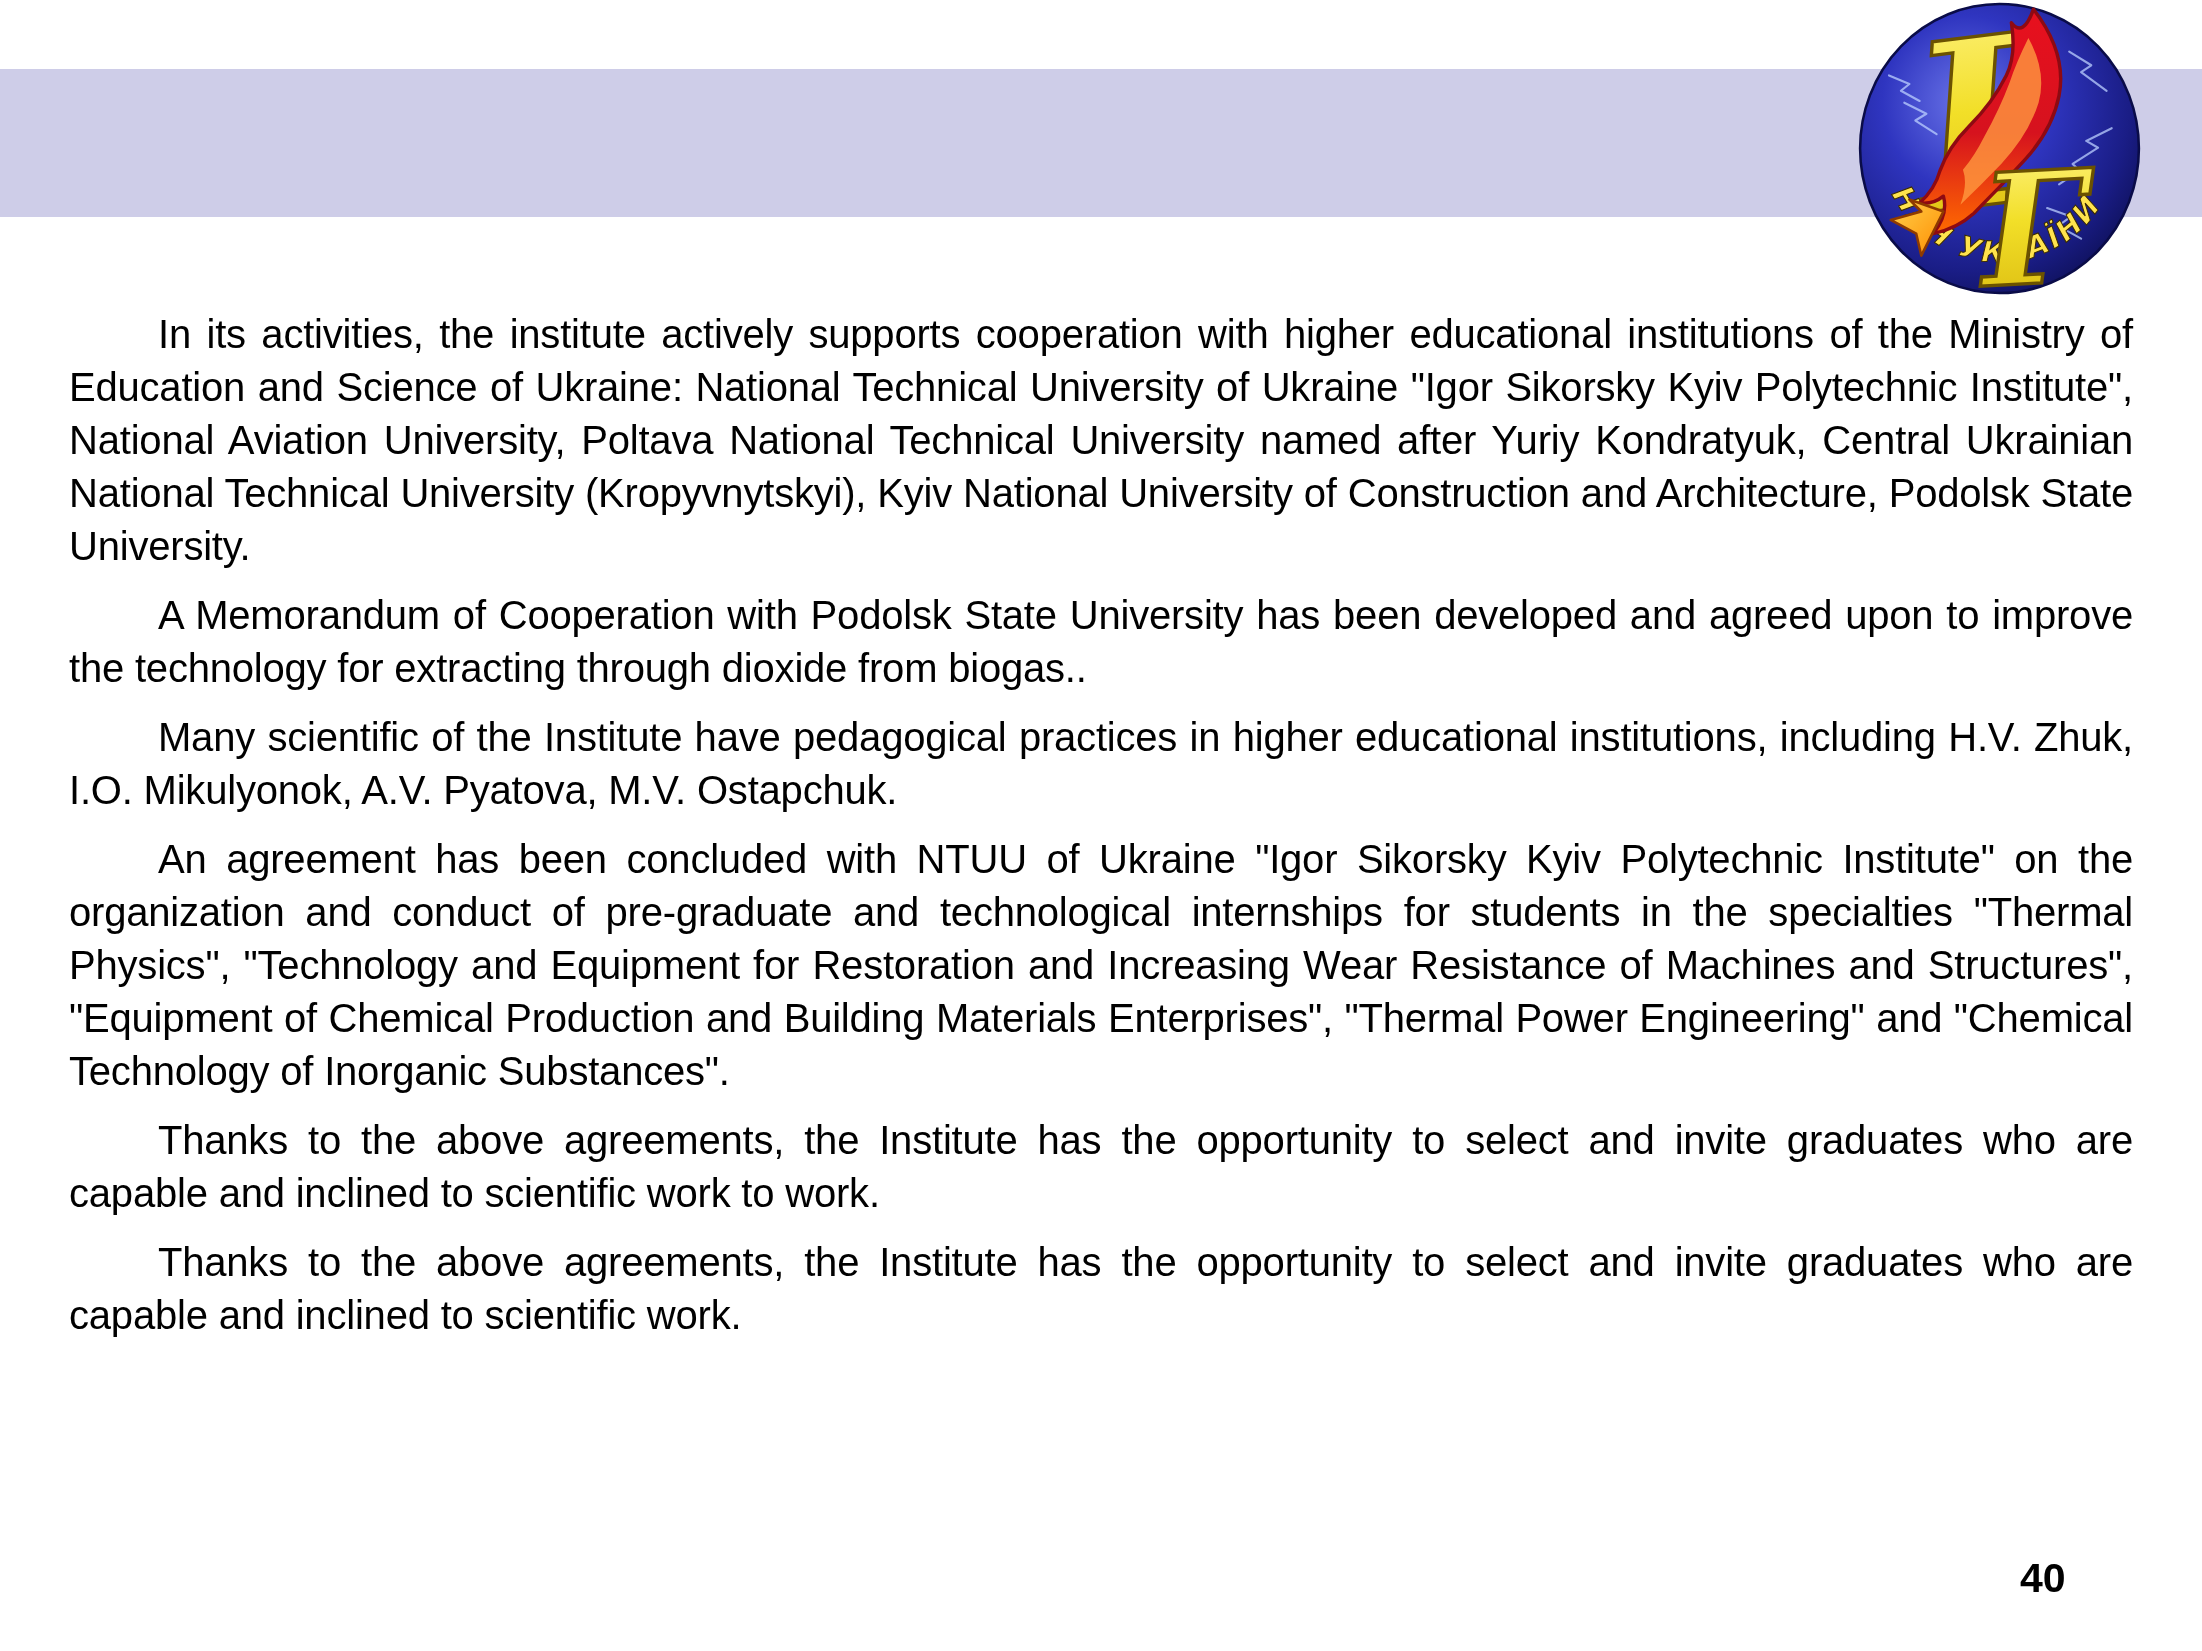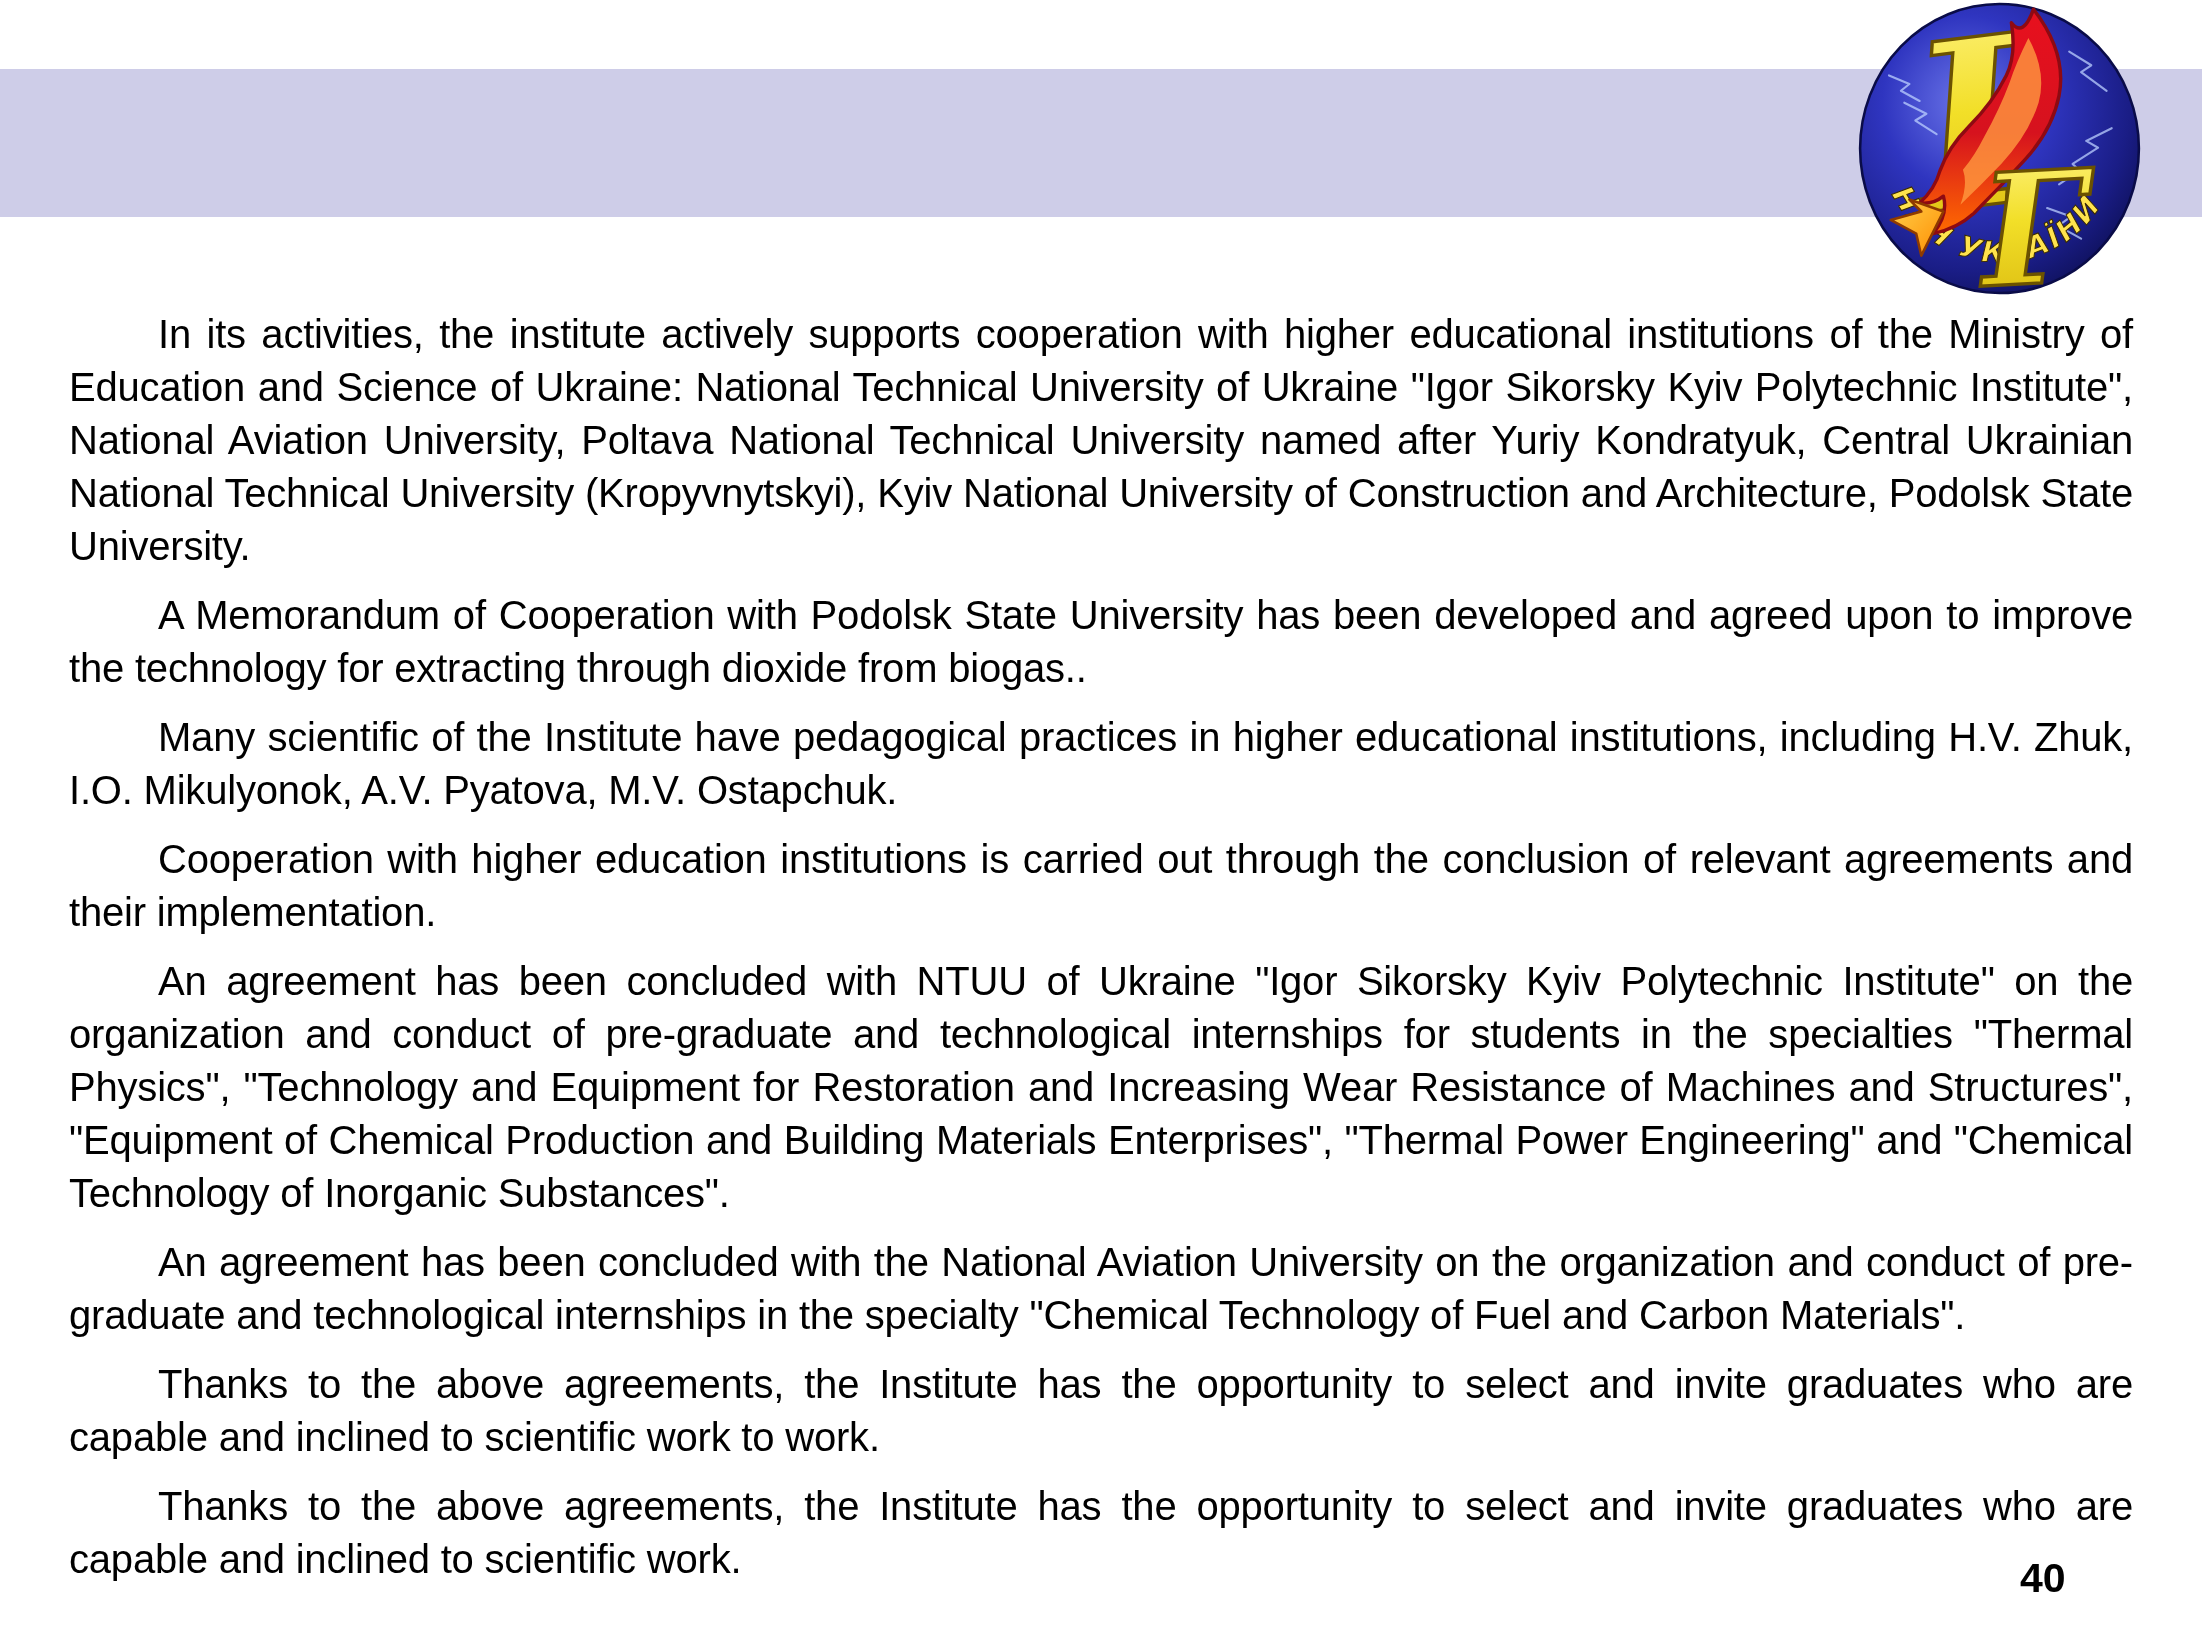--- a/index.html
+++ b/index.html
@@ -105,21 +105,19 @@
     <path d="M 42,256 L 78,246 L 64,232 L 104,246 L 96,262 L 78,298 L 72,272 Z" fill="url(#gArrow)" stroke="#8e3a00" stroke-width="3" stroke-linejoin="round"></path>
 
     <text x="148" y="330" font-family="DejaVu Serif, serif" font-weight="bold" font-style="italic" font-size="182" fill="url(#gYellow)" stroke="#6b5200" stroke-width="4" transform="rotate(-3 220 260)">Г</text>
   </svg>
 </div>
 
 <div class="content">
   <p class="para">In its activities, the institute actively supports cooperation with higher educational institutions of the Ministry of Education and Science of Ukraine: National Technical University of Ukraine "Igor Sikorsky Kyiv Polytechnic Institute", National Aviation University, Poltava National Technical University named after Yuriy Kondratyuk, Central Ukrainian National Technical University (Kropyvnytskyi), Kyiv National University of Construction and Architecture, Podolsk State University.</p>
   <p class="para">A Memorandum of Cooperation with Podolsk State University has been developed and agreed upon to improve the technology for extracting through dioxide from biogas..</p>
   <p class="para">Many scientific of the Institute have pedagogical practices in higher educational institutions, including H.V. Zhuk, I.O. Mikulyonok, A.V. Pyatova, M.V. Ostapchuk.</p>
-  <p class="para">Cooperation with higher education institutions is carried out through the conclusion of relevant agreements and their implementation.</p>
   <p class="para">An agreement has been concluded with NTUU of Ukraine "Igor Sikorsky Kyiv Polytechnic Institute" on the organization and conduct of pre-graduate and technological internships for students in the specialties "Thermal Physics", "Technology and Equipment for Restoration and Increasing Wear Resistance of Machines and Structures", "Equipment of Chemical Production and Building Materials Enterprises", "Thermal Power Engineering" and "Chemical Technology of Inorganic Substances".</p>
-  <p class="para">An agreement has been concluded with the National Aviation University on the organization and conduct of pre-graduate and technological internships in the specialty "Chemical Technology of Fuel and Carbon Materials".</p>
   <p class="para">Thanks to the above agreements, the Institute has the opportunity to select and invite graduates who are capable and inclined to scientific work to work.</p>
   <p class="para">Thanks to the above agreements, the Institute has the opportunity to select and invite graduates who are capable and inclined to scientific work.</p>
 </div>
 
 <div class="page-number">40</div>
 
 
 </body></html>

